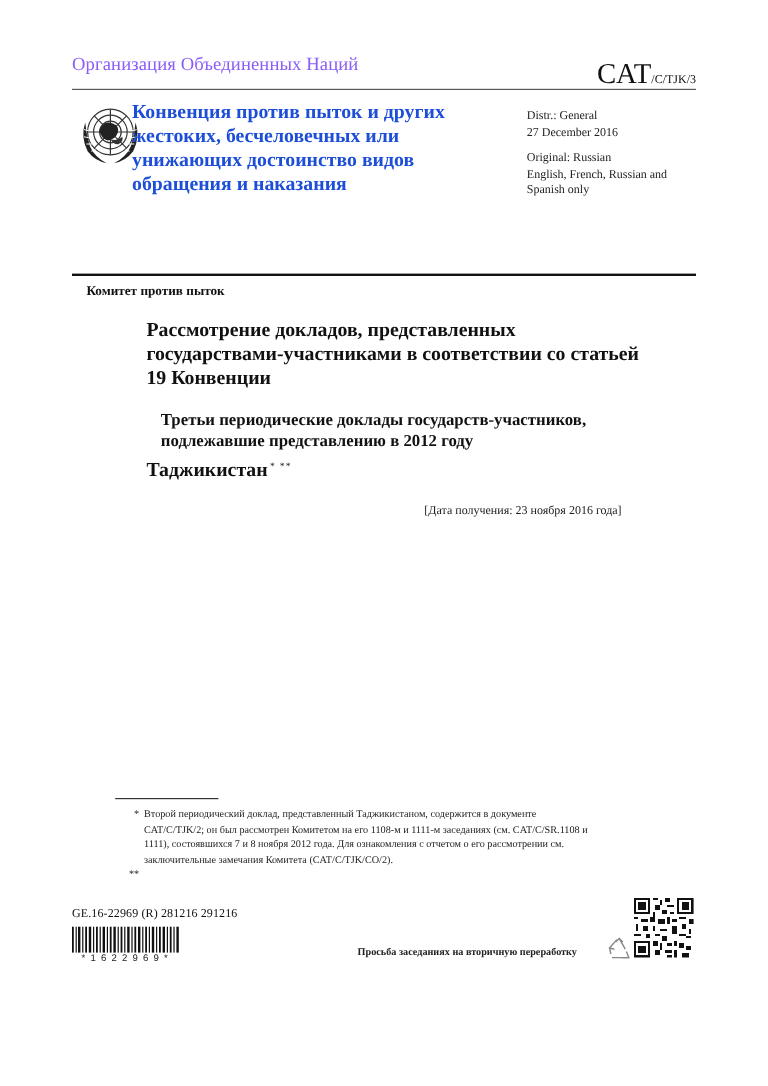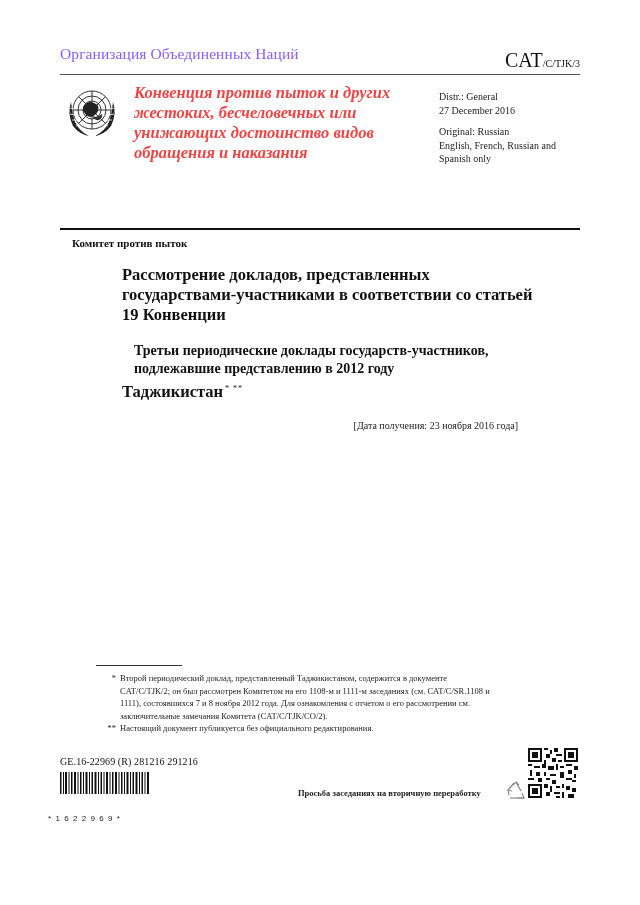--- a/index.html
+++ b/index.html
@@ -2,28 +2,28 @@
 <html><head>
 <meta charset="utf-8">
 <style>
   html, body { margin: 0; padding: 0; background: #ffffff; }
   body { width: 640px; height: 905px; position: relative; overflow: hidden;
          font-family: "Liberation Serif", "DejaVu Serif", serif; color: #111; }
   .abs { position: absolute; }
 
   .org-name { left: 60px; top: 45px; font-size: 15.5px; color: #8b5cf6; letter-spacing: 0.1px; }
   .symbol { right: 60px; top: 49px; color: #111; white-space: nowrap; }
-  .symbol .big { font-size: 20px; }
+  .symbol .big { font-size: 24px; }
   .symbol .small { font-size: 10px; }
   .rule-top { left: 60px; top: 74px; width: 520px; height: 1px; background: #555; }
 
   .emblem { left: 62px; top: 82px; width: 60px; height: 60px; }
 
-  .conv-title { left: 134px; top: 83px; width: 310px; font-size: 16.5px; font-weight: bold;
-                line-height: 20px; color: #ef4444; font-style: italic; }
+  .conv-title { left: 110px; top: 83px; width: 310px; font-size: 16.5px; font-weight: bold;
+                line-height: 20px; color: #1d4ed8; }
 
   .distr { left: 439px; top: 90px; width: 150px; font-size: 10px; line-height: 13.5px; color: #222; }
   .distr .gap { height: 8px; }
 
   .rule-thick { left: 60px; top: 228px; width: 520px; height: 2px; background: #111; }
 
   .committee { left: 60px; top: 237px; font-size: 11px; font-weight: bold; color: #111; margin-left: 12px; }
 
   .main-title { left: 122px; top: 265px; width: 420px; font-size: 16.5px; font-weight: bold;
                 line-height: 20px; color: #111; }
@@ -36,22 +36,22 @@
 
   .received { right: 122px; top: 420px; font-size: 10px; color: #222; margin-left: 33px; }
 
   .fn-rule { left: 96px; top: 665px; width: 86px; height: 1px; background: #333; }
   .footnotes { left: 98px; top: 672px; width: 395px; font-size: 8.5px; line-height: 12.5px; color: #222; }
   .fn { position: relative; padding-left: 22px; }
   .fn .mark { position: absolute; left: 0; width: 18px; text-align: right; }
 
   .job { left: 60px; top: 756px; font-size: 10px; color: #111; letter-spacing: 0.1px; }
   .barcode { left: 60px; top: 772px; width: 90px; height: 22px; }
-  .barcode-text { left: 48px; top: 794px; width: 92px; font-size: 8px; letter-spacing: 4.3px; color: #222;
-                  font-family: "Liberation Sans", sans-serif; margin-top: 20px; }
+  .barcode-text { left: 68px; top: 794px; width: 92px; font-size: 8px; letter-spacing: 4.3px; color: #222;
+                  font-family: "Liberation Sans", sans-serif; }
 
   .recycle-note { left: 298px; top: 788px; font-size: 8.5px; font-weight: bold; color: #222; }
   .recycle-icon { left: 505px; top: 780px; width: 22px; height: 22px; }
   .qr { left: 528px; top: 748px; width: 50px; height: 50px; }
 </style>
 </head>
 <body>
 
 <div class="abs org-name">Организация Объединенных Наций</div>
 <div class="abs symbol">
@@ -114,21 +114,20 @@
 <div class="abs received">[Дата получения: 23 ноября 2016 года]</div>
 
 <div class="abs fn-rule"></div>
 <div class="abs footnotes">
   <div class="fn">
     <span class="mark">*</span>
     <span>Второй периодический доклад, представленный Таджикистаном, содержится в документе CAT/C/TJK/2; он был рассмотрен Комитетом на его 1108-м и 1111-м заседаниях (см. CAT/C/SR.1108 и 1111), состоявшихся 7 и 8 ноября 2012 года. Для ознакомления с отчетом о его рассмотрении см. заключительные замечания Комитета (CAT/C/TJK/CO/2).</span>
   </div>
   <div class="fn">
     <span class="mark">**</span>
-    <span>Настоящий документ публикуется без официального редактирования.</span>
   </div>
 </div>
 
 <div class="abs job">GE.16-22969 (R)  281216  291216</div>
 
 <svg class="abs barcode" viewBox="0 0 90 22" preserveAspectRatio="none">
   <g fill="#111">
     <rect x="0" y="0" width="1.5" height="22"></rect>
       <rect x="3" y="0" width="1" height="22"></rect>
     <rect x="5" y="0" width="2" height="22"></rect>

